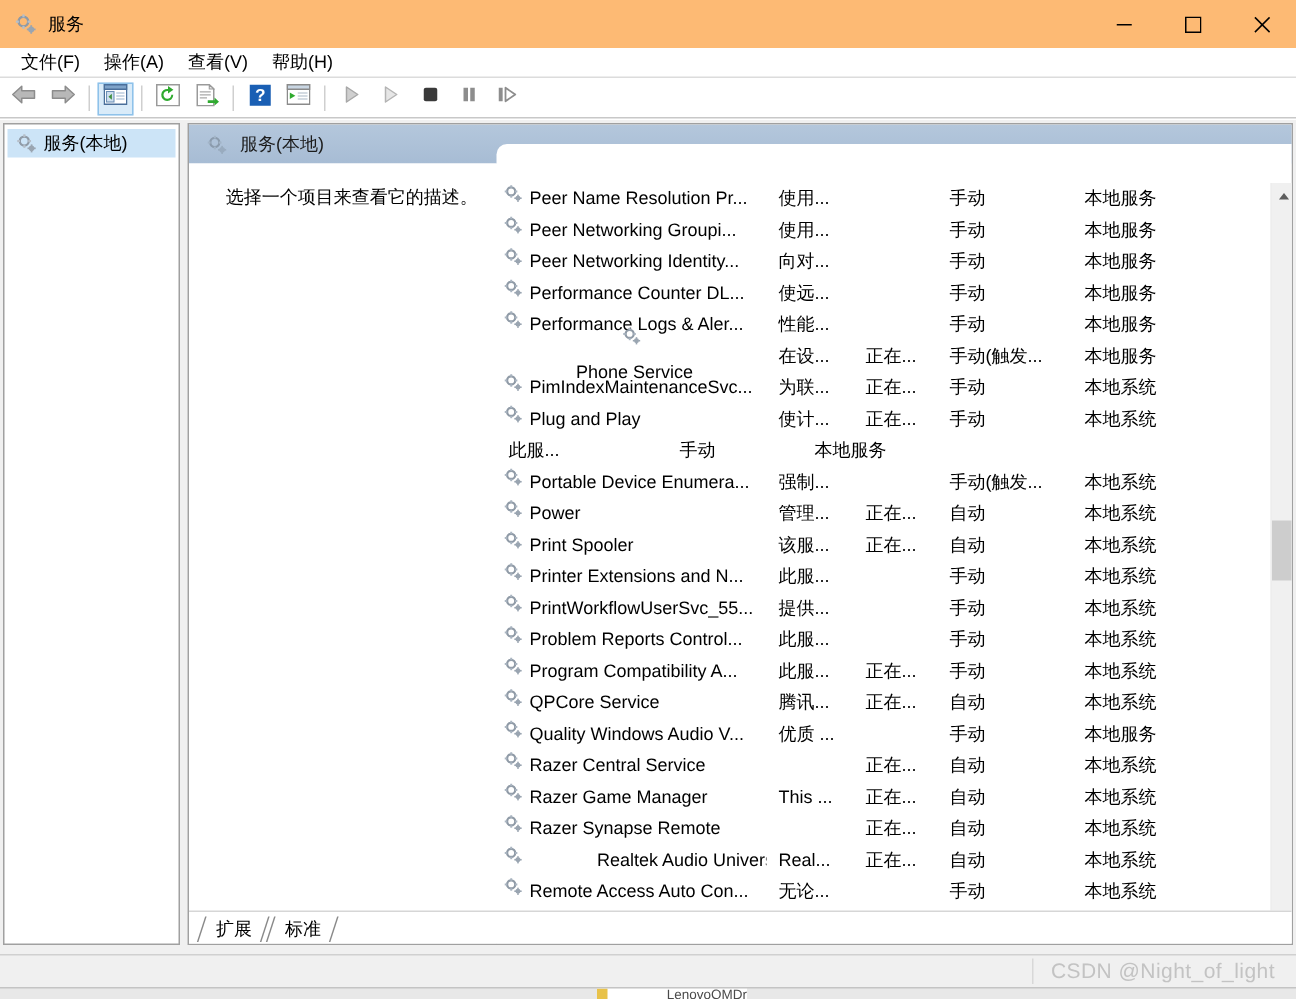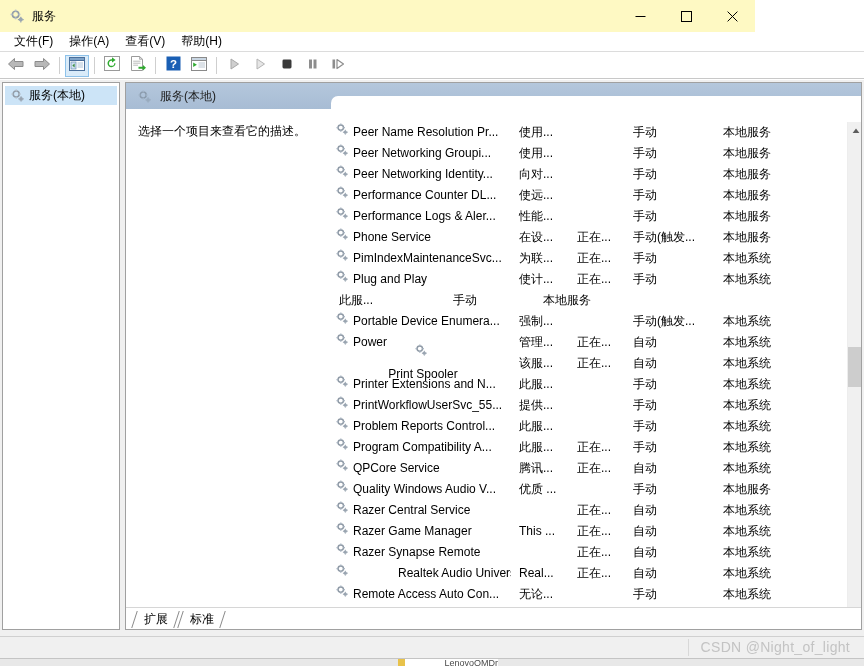--- a/index.html
+++ b/index.html
@@ -14,22 +14,22 @@
 
   #app {
     position: relative;
     width: 864px; height: 666px;
     background: #ffffff;
   }
 
   
   .titlebar {
     position: absolute; left: 0; top: 0;
-    width: 755px; height: 32px;
-    background: #fef9c3;
+    width: 864px; height: 32px;
+    background: #fdba74;
     display: flex; align-items: center;
   }
   .title-icon {
     margin-left: 9px; margin-right: 7px;
     width: 16px; height: 16px;
     display: flex; align-items: center; justify-content: center;
   }
   .title-text {
     font-size: 12px; color: #000000;
     line-height: 16px;
@@ -132,20 +132,21 @@
     padding-left: 10px;
   }
   .pane-header .ico { width: 16px; height: 16px; margin-right: 8px; display:flex; align-items:center;justify-content:center; opacity: .75;}
   .pane-header .lbl { font-size: 12px; color: #1c1c1c; }
 
   
   .desc-col {
     position: absolute; left: 0; top: 26px;
     width: 205px; height: 522px;
     background: #ffffff;
+    text-align: center;
   }
   .desc-text {
     font-size: 12px; color: #000;
     padding: 14px 0 0 12px;
     line-height: 16px;
   }
 
   
   .listview {
     position: absolute; left: 205px; top: 13px;
@@ -660,21 +661,21 @@
                     </g>
                   </svg></span>
                 <span>Performance Logs &amp; Aler...</span>
               </div>
               <div class="cell" style="width: 58px;">性能...</div>
               <div class="cell" style="width: 56px;"></div>
               <div class="cell" style="width: 90px;">手动</div>
               <div class="cell" style="width: 88px;">本地服务</div>
             </div>
             <div class="lv-row">
-              <div class="cell name" style="width: 180px;">
+              <div class="cell name" style="width: 180px; flex-direction: column;">
                 <span><svg class="gear" width="14" height="14" viewBox="0 0 16 16">
                     <g fill="none" stroke="#8f9aa6" stroke-width="1.7">
                       <circle cx="6.6" cy="6.4" r="3.1"></circle>
                     </g>
                     <g fill="#a9b4c0">
                       <rect x="5.9" y="1.7" width="1.5" height="1.9"></rect>
                       <rect x="5.9" y="9.3" width="1.5" height="1.9"></rect>
                       <rect x="1.7" y="5.7" width="1.9" height="1.5"></rect>
                       <rect x="9.4" y="5.7" width="1.9" height="1.5"></rect>
                     </g>
@@ -801,21 +802,21 @@
                     </g>
                   </svg></span>
                 <span>Power</span>
               </div>
               <div class="cell" style="width: 58px;">管理...</div>
               <div class="cell" style="width: 56px;">正在...</div>
               <div class="cell" style="width: 90px;">自动</div>
               <div class="cell" style="width: 88px;">本地系统</div>
             </div>
             <div class="lv-row">
-              <div class="cell name" style="width: 180px; flex-direction: column;">
+              <div class="cell name" style="width: 180px;">
                 <span><svg class="gear" width="14" height="14" viewBox="0 0 16 16">
                     <g fill="none" stroke="#8f9aa6" stroke-width="1.7">
                       <circle cx="6.6" cy="6.4" r="3.1"></circle>
                     </g>
                     <g fill="#a9b4c0">
                       <rect x="5.9" y="1.7" width="1.5" height="1.9"></rect>
                       <rect x="5.9" y="9.3" width="1.5" height="1.9"></rect>
                       <rect x="1.7" y="5.7" width="1.9" height="1.5"></rect>
                       <rect x="9.4" y="5.7" width="1.9" height="1.5"></rect>
                     </g>

